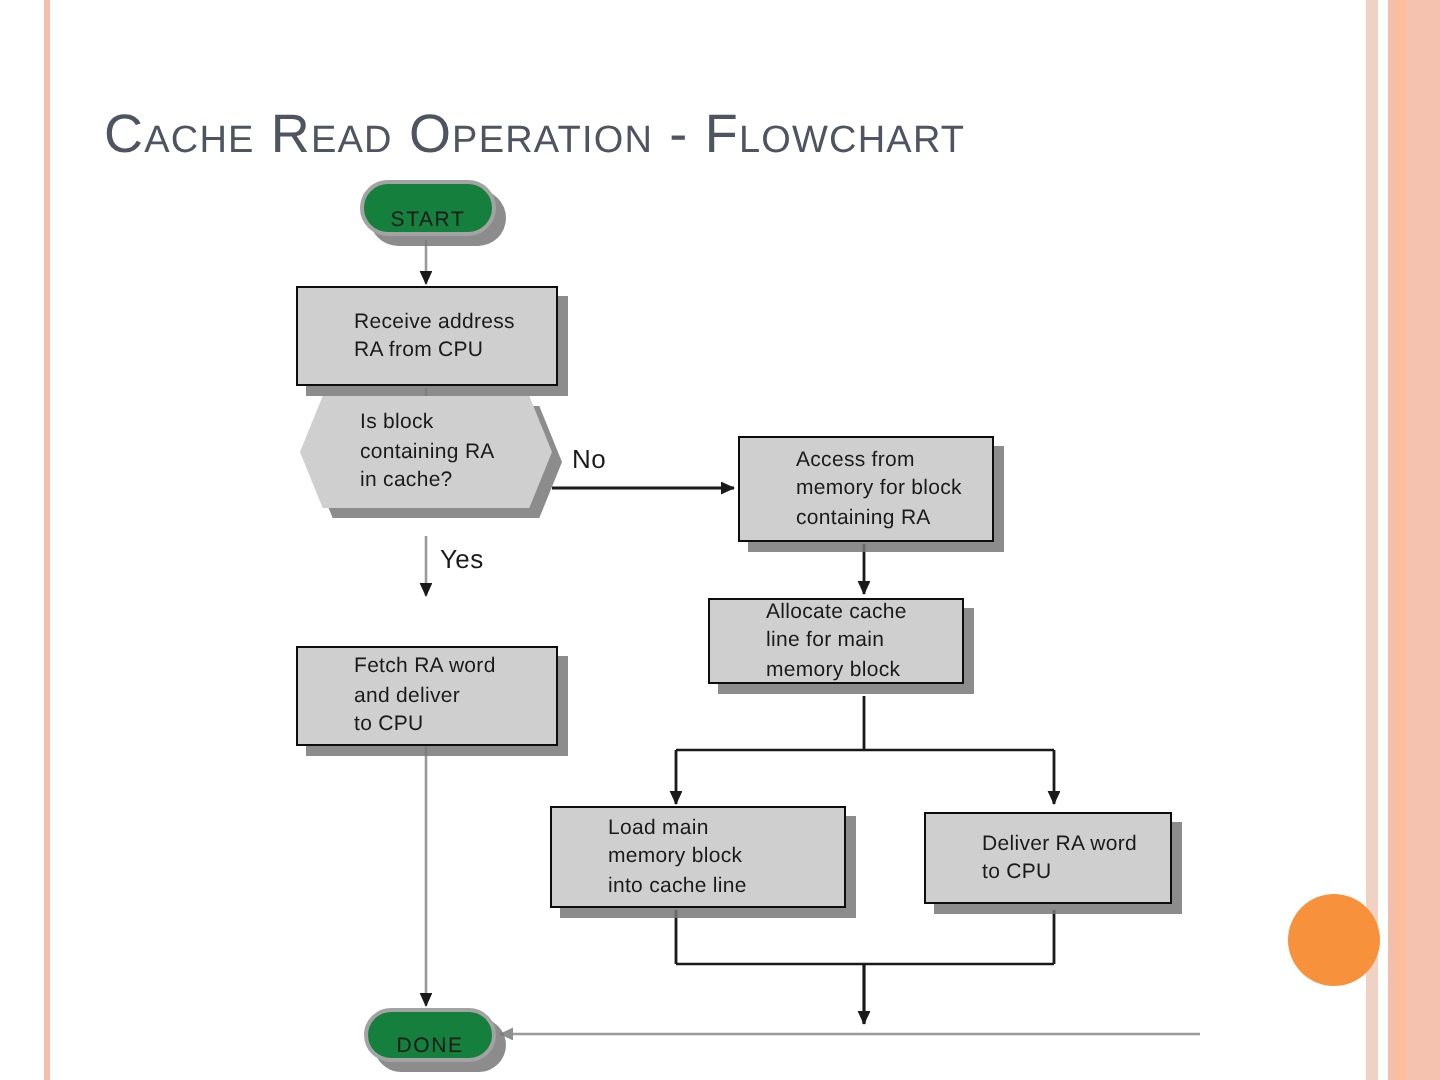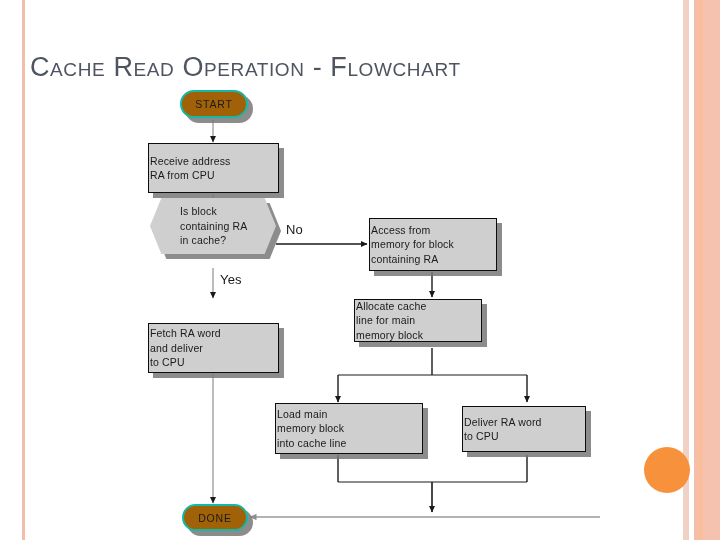--- a/index.html
+++ b/index.html
@@ -12,21 +12,21 @@
   }
   #slide{position:absolute;inset:0;width:720px;height:540px;background:#fff;overflow:hidden;}
 
   
   .stripe{position:absolute;top:0;height:540px;}
   .left-rule{left:22px;width:3px;background:#f3bfab;}
 
   
   #slide-title{
     position:absolute;
-    left:30px; top:52px;
+    left:52px; top:52px;
     width:580px;
     font-family:"Liberation Sans", sans-serif;
     font-size:27px;
     font-weight:normal;
     font-variant:small-caps;
     letter-spacing:0.6px;
     color:#4e5560;
     white-space:nowrap;
   }
 
@@ -35,38 +35,38 @@
   #flow svg{position:absolute;left:0;top:0;}
 
   .node{position:absolute;box-sizing:border-box;}
 
   
   .proc{
     background:#cfcfcf;
     border:1.6px solid #0d0d0d;
     box-shadow:5px 5px 0 0 rgba(120,120,120,0.85);
     display:flex;align-items:center;
-    padding-left:1px;
+    padding-left:28px;
   }
   .proc .txt{
     font-family:"Liberation Sans", sans-serif;
     font-size:10.5px;
     color:#1a1a1a;
     line-height:14.5px;
     white-space:pre-line;
     letter-spacing:0.15px;
   }
 
   
   .term{
-    background:#a16207;
-    border:2px solid #14b8a6;
+    background:#15803d;
+    border:2px solid #a3a3a3;
     border-radius:999px;
     box-shadow:5px 5px 0 0 rgba(120,120,120,0.85);
-    display:flex;align-items:center;justify-content:center;
+    display:flex;align-items:flex-end;justify-content:center;
   }
   .term .txt{
     font-family:"Liberation Sans", sans-serif;
     font-size:10.5px;
     color:#1a1a1a;
     letter-spacing:0.8px;
   }
 
   
   .hexwrap{position:absolute;}

